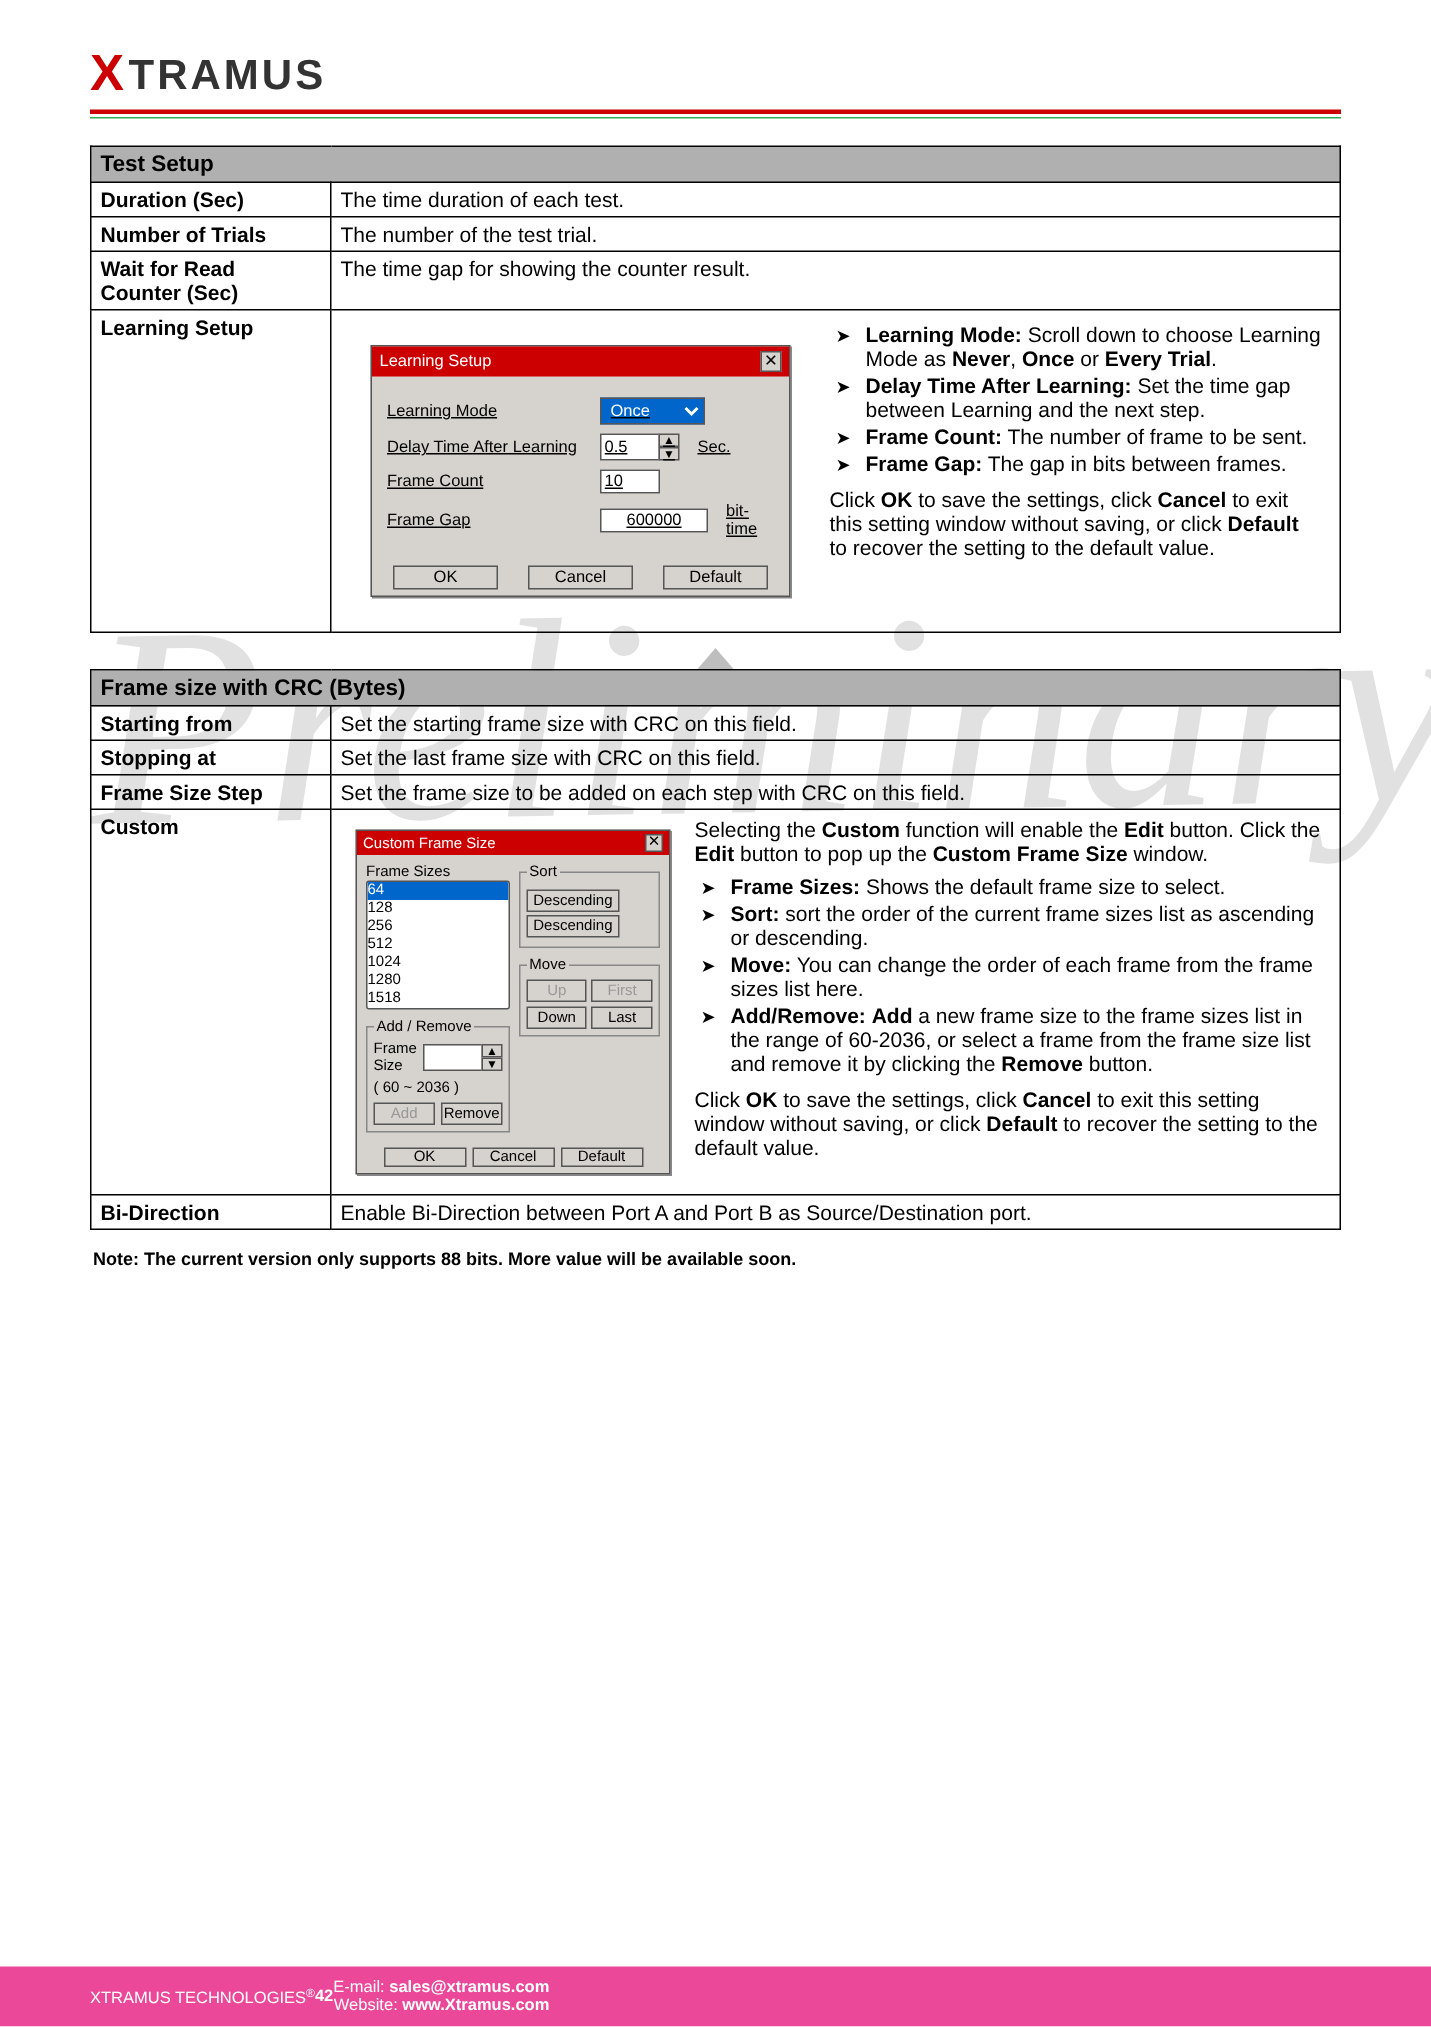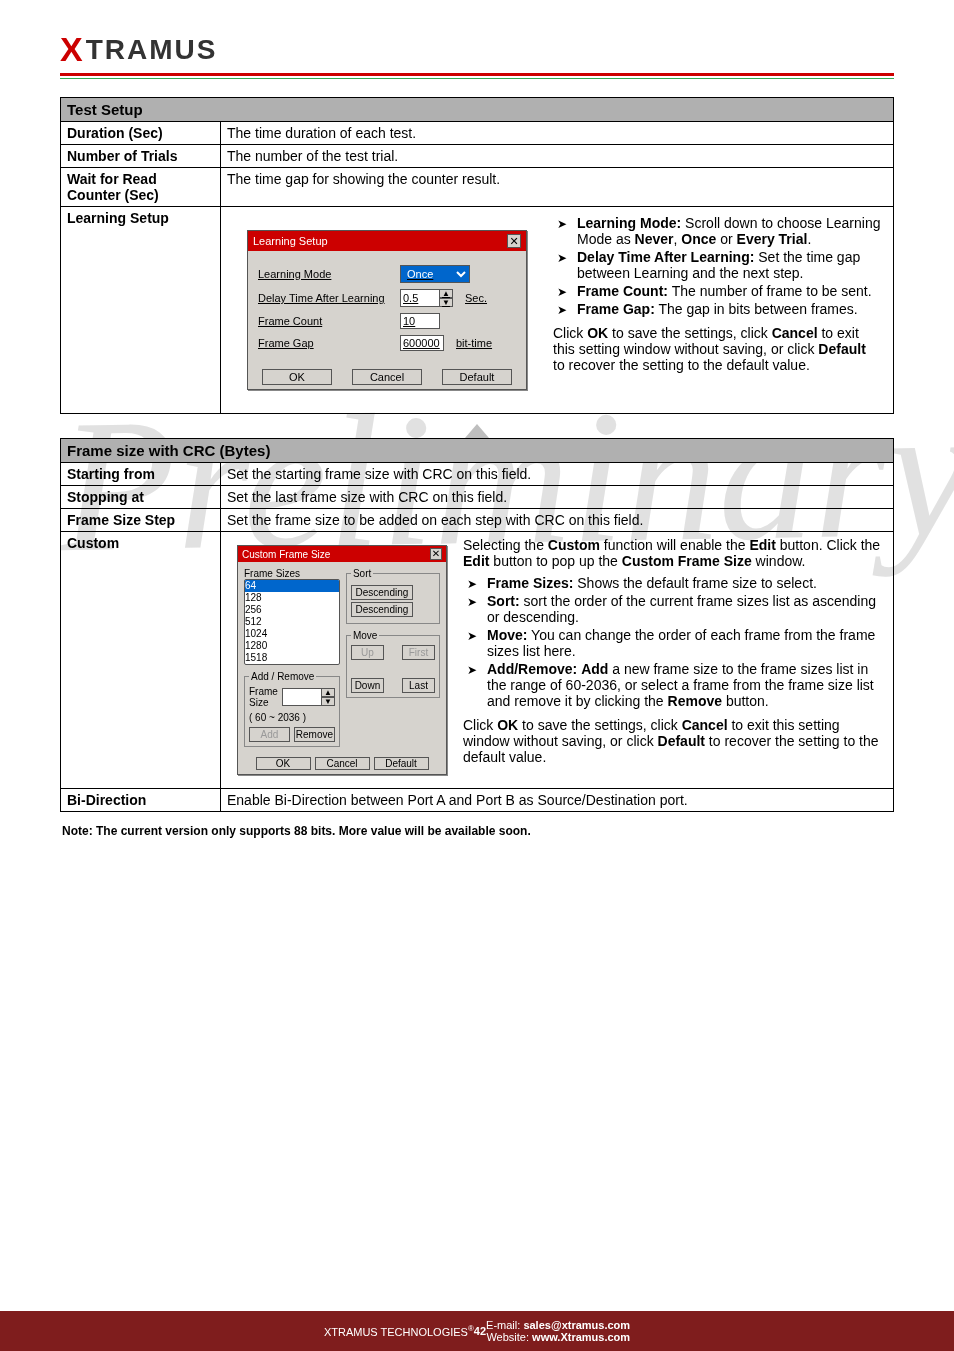--- a/index.html
+++ b/index.html
@@ -111,21 +111,21 @@
   .cfs .body { padding:6px; display:flex; gap:6px;}
   .cfs .left { flex:1;}
   .cfs .right { flex:1; display:flex; flex-direction:column; gap:6px;}
   .cfs select.list { width:100%; border:1px solid #555;background:#fff;font-size:10px;}
   .cfs fieldset { border:1px solid #888; padding:4px; font-size:10px;}
   .cfs fieldset legend{padding:0 2px;font-size:10px;}
   .cfs fieldset button{
     width:62px;font-size:10px;border:1px solid #555;background:#d6d3ce;
     padding:1px 0;margin:2px 0;display:block;
   }
-  .cfs .mvgrid { display:grid; grid-template-columns:1fr 1fr; gap:18px;}
+  .cfs .mvgrid { display:grid; grid-template-columns:1fr 1fr; gap:3px;}
   .cfs .mvgrid button{width:100%;margin:0;}
   .cfs .addrm .inline{display:flex;align-items:center;gap:4px;margin-bottom:4px;}
   .cfs .addrm input{width:40px;border:1px solid #555;font-size:10px;}
   .cfs .addrm .rng{font-size:10px;}
   .cfs .addrm .btns{display:flex;gap:4px;}
   .cfs .addrm .btns button{width:48%;margin:0;}
   .cfs button:disabled { color:#999; }
   .cfs .btnrow{display:flex;gap:4px;justify-content:center;padding:4px;}
   .cfs .btnrow button{width:55px;font-size:10px;border:1px solid #555;background:#d6d3ce;}
   .watermark {
@@ -139,26 +139,26 @@
     pointer-events:none;
     z-index:-1;
     transform:rotate(-1deg);
     font-family:"Times New Roman",serif;
     white-space:nowrap;
   }
   .note { font-size:12px; font-weight:bold; padding:2px 2px 0 2px;}
   .footer {
     position:absolute;
     bottom:0; left:0; right:0;
-    background:#7f1d1d;
+    background:#ec4899;
     color:#fff;
     font-size:11px;
     padding:8px 60px;
     display:flex;
-    justify-content:center;
+    justify-content:flex-start;
     align-items:center;
   }
   .footer .mid{font-weight:bold;}
   .footer sup{font-size:8px;}
   .footer .right{text-align:right;}
   .cfscell { display:flex; }
   .cfscell .dlgwrap{flex:0 0 230px;padding:10px 5px 10px 5px;display:flex;align-items:flex-start;justify-content:center;}
   .cfscell .desc{flex:1;padding:2px 6px;}
   .pointer {
     display:block;
@@ -228,21 +228,21 @@
                         </span>
                   </span>
                   <span>Sec.</span>
                 </div>
                 <div class="row">
                   <label>Frame Count</label>
                   <input type="text" style="width: 40px;" value="10">
                 </div>
                 <div class="row">
                   <label>Frame Gap</label>
-                  <input type="text" style="width: 44px;" value="600000">
+                  <input type="text" style="width: 72px; text-align: center;" value="600000">
                   <span>bit-time</span>
                 </div>
               </div>
               <div class="btnrow">
                 <button>OK</button>
                 <button>Cancel</button>
                 <button>Default</button>
               </div>
             </div>
           </div>

